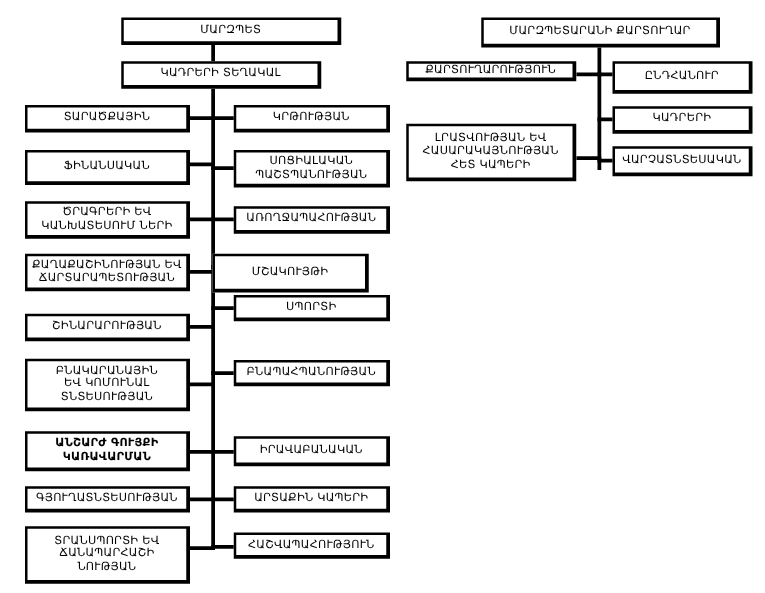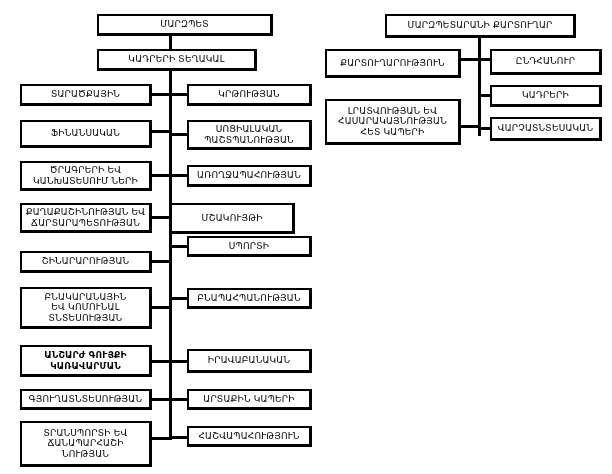--- a/index.html
+++ b/index.html
@@ -160,21 +160,21 @@
     <span>ՀԱՇՎԱՊԱՀՈՒԹՅՈՒՆ</span>
   </div>
   <div class="line h" style="left:169px; top:436px; width:20px;"></div>
 
   <div class="node" style="left:385px; top:14px; width:191px; height:24px;">
     <span>ՄԱՐԶՊԵՏԱՐԱՆԻ ՔԱՐՏՈՒՂԱՐ</span>
   </div>
 
   <div class="line v" style="left:478px; top:36px; height:100px;"></div>
 
-  <div class="node" style="left:325px; top:49px; width:136px; height:29px;">
+  <div class="node" style="left:325px; top:49px; width:136px; height:16px;">
     <span>ՔԱՐՏՈՒՂԱՐՈՒԹՅՈՒՆ</span>
   </div>
   <div class="line h" style="left:461px; top:58px; width:20px;"></div>
 
   <div class="node" style="left:325px; top:99px; width:136px; height:46px;">
     <span>ԼՐԱՏՎՈՒԹՅԱՆ ԵՎ
 ՀԱՍԱՐԱԿԱՅՆՈՒԹՅԱՆ
 ՀԵՏ ԿԱՊԵՐԻ</span>
   </div>
   <div class="line h" style="left:461px; top:125px; width:20px;"></div>

